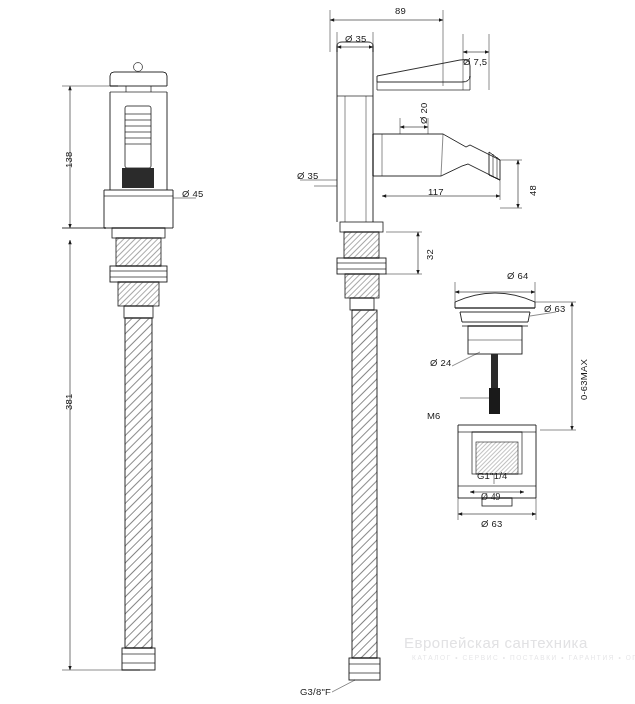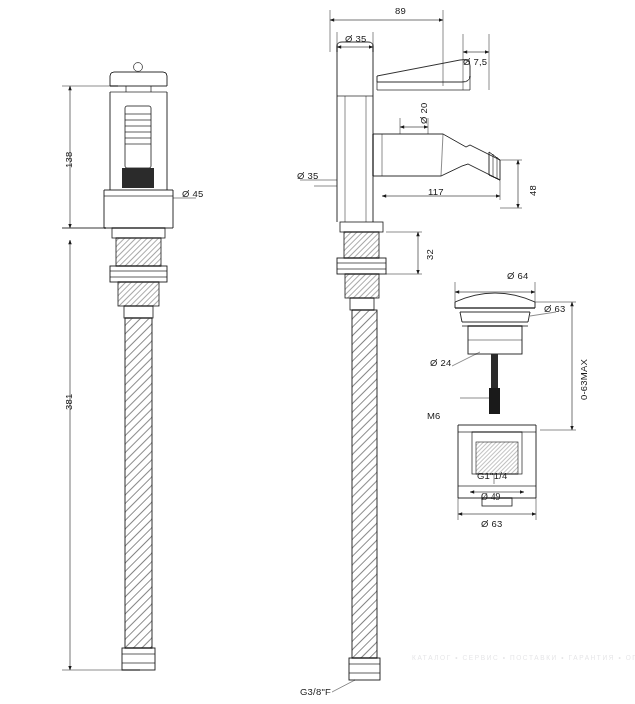--- a/index.html
+++ b/index.html
@@ -254,15 +254,16 @@
 
   <div class="dimtext" style="left:507px; top:270px;">Ø 64</div>
   <div class="dimtext" style="left:544px; top:303px;">Ø 63</div>
   <div class="dimtext" style="left:430px; top:357px;">Ø 24</div>
   <div class="dimtext" style="left:427px; top:390px;margin-top:20px;">M6</div>
   <div class="dimtext rot90" style="left:578px; top:400px;">0-63MAX</div>
   <div class="dimtext" style="left:477px; top:470px;">G1"1/4</div>
   <div class="dimtext" style="left:481px; top:492px;font-family:Liberation Serif, serif;">Ø 49</div>
   <div class="dimtext" style="left:481px; top:518px;">Ø 63</div>
 
+  <div class="watermark-main" style="left:404px; top:634px;">Европейская сантехника</div>
   <div class="watermark-sub" style="left:412px; top:654px;">КАТАЛОГ • СЕРВИС • ПОСТАВКИ • ГАРАНТИЯ • ОПТ</div>
 
 </div>
 
 </body></html>

